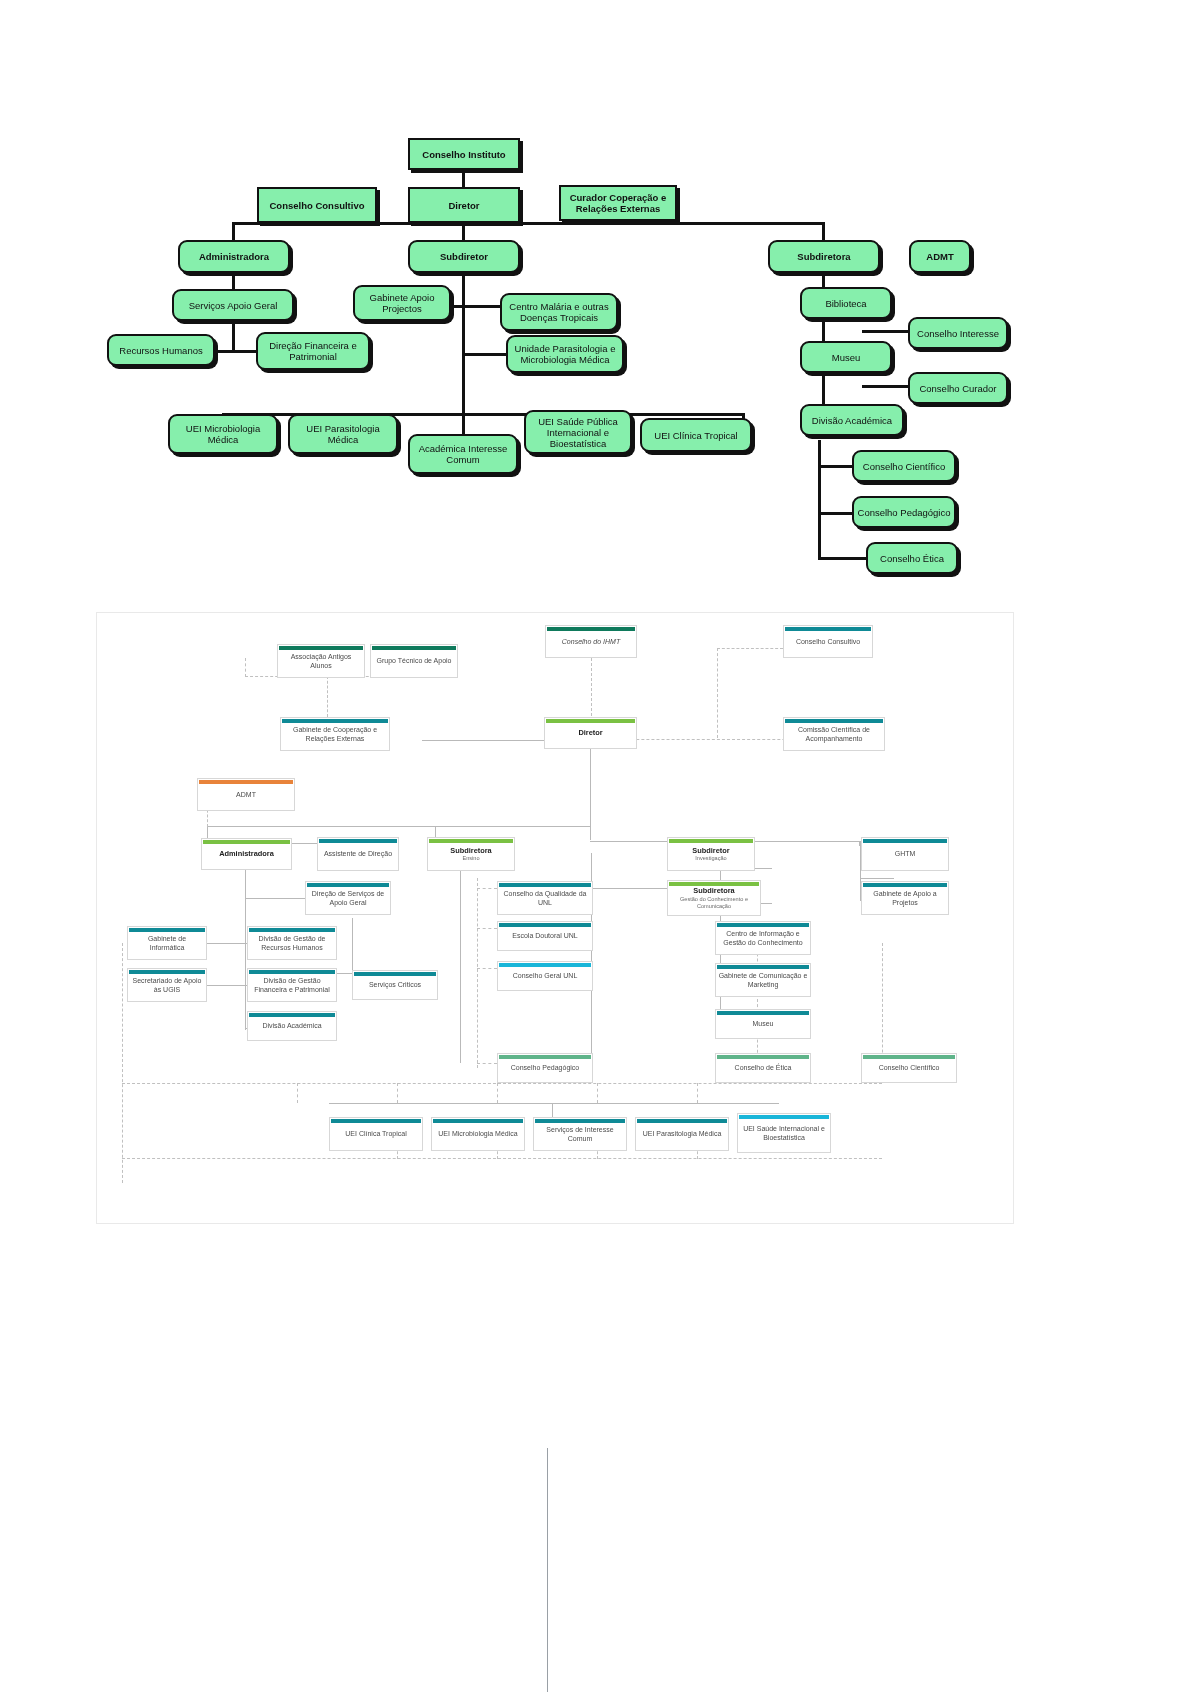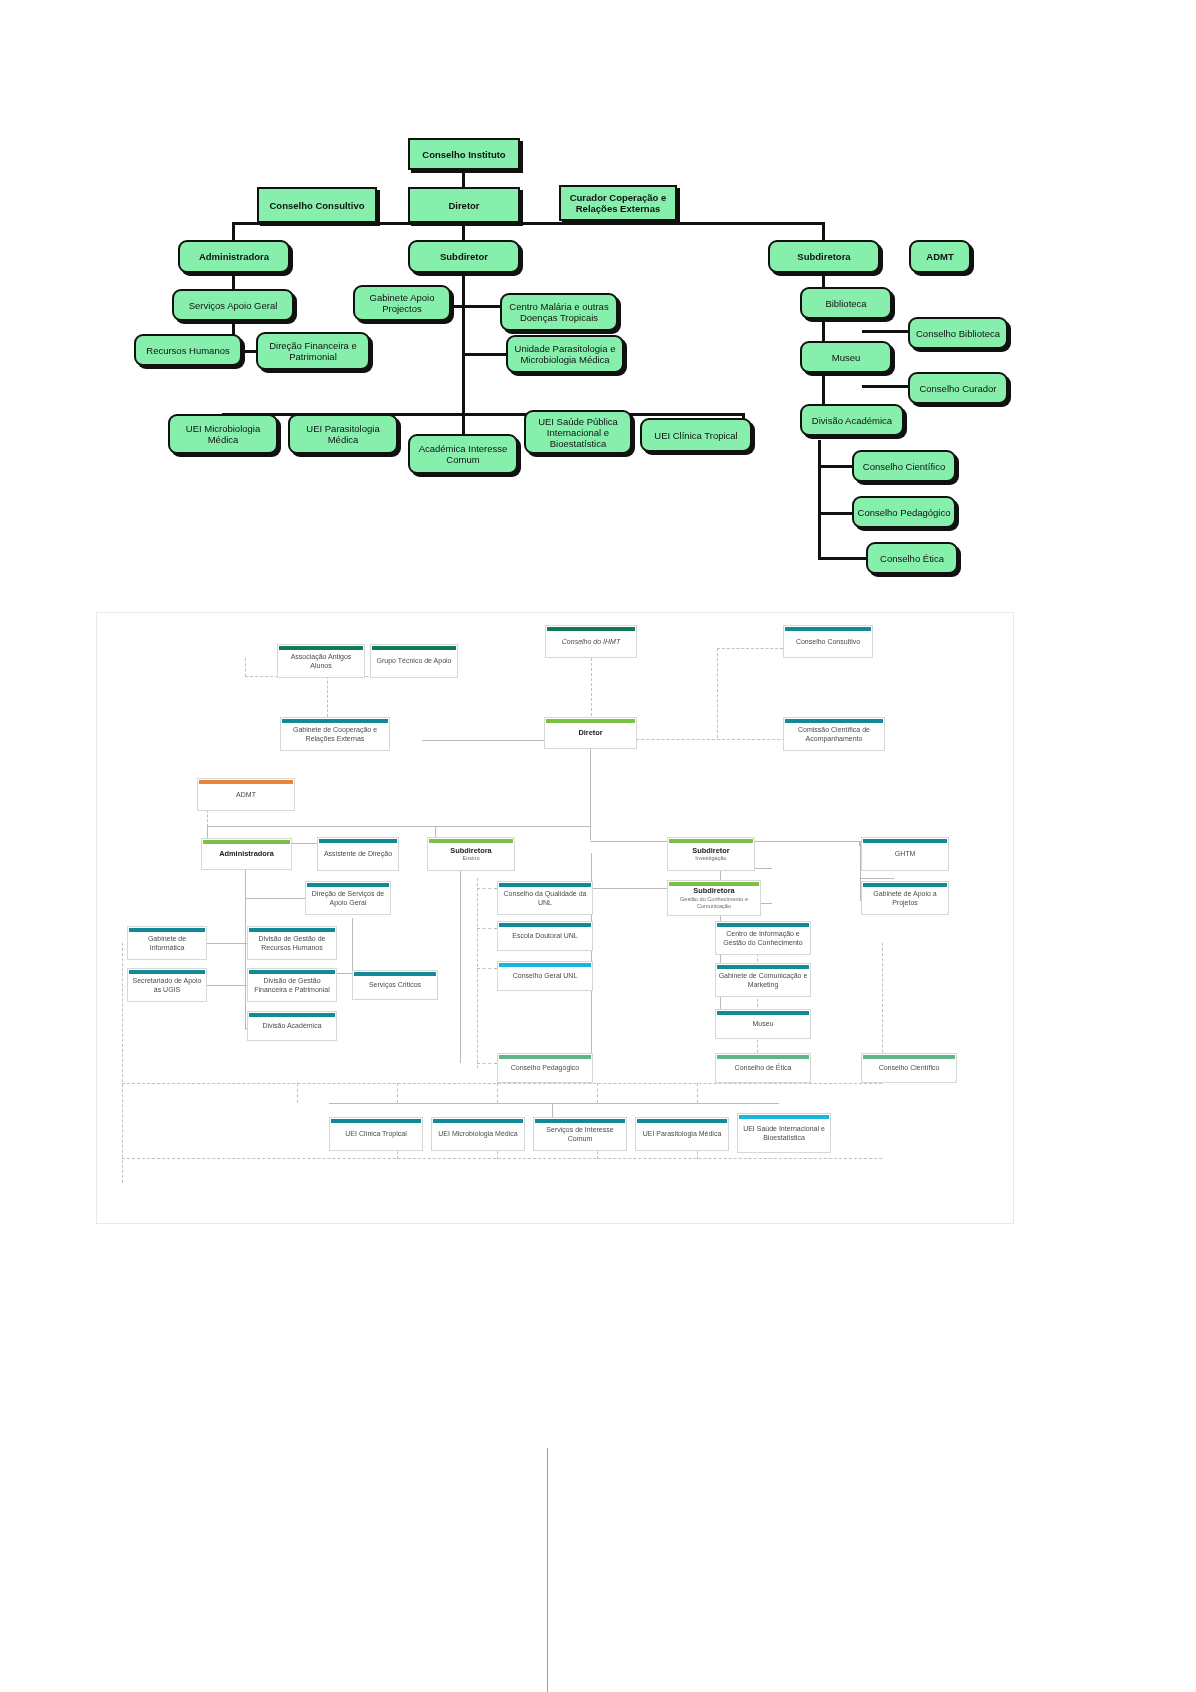--- a/index.html
+++ b/index.html
@@ -128,24 +128,24 @@
   <div class="c1box rnd" style="left:353px;top:285px;width:98px;height:36px;">
       <span>Gabinete Apoio Projectos</span>
     </div>
   <div class="c1box rnd" style="left:500px;top:285px;width:118px;height:38px;margin-top:8px;">
       <span>Centro Malária e outras Doenças Tropicais</span>
     </div>
   <div class="c1box rnd" style="left:800px;top:287px;width:92px;height:32px;">
       <span>Biblioteca</span>
     </div>
   <div class="c1box rnd" style="left:908px;top:317px;width:100px;height:32px;">
-      <span>Conselho Biblioteca</span>
-    </div>
-
-  <div class="c1box rnd" style="left:107px;top:334px;width:108px;height:32px;margin-left:27px;">
+      <span>Conselho Interesse</span>
+    </div>
+
+  <div class="c1box rnd" style="left:107px;top:334px;width:108px;height:32px;">
       <span>Recursos Humanos</span>
     </div>
   <div class="c1box rnd" style="left:256px;top:332px;width:114px;height:38px;">
       <span>Direção Financeira e Patrimonial</span>
     </div>
   <div class="c1box rnd" style="left:506px;top:335px;width:118px;height:38px;">
       <span>Unidade Parasitologia e Microbiologia Médica</span>
     </div>
   <div class="c1box rnd" style="left:800px;top:341px;width:92px;height:32px;">
       <span>Museu</span>

